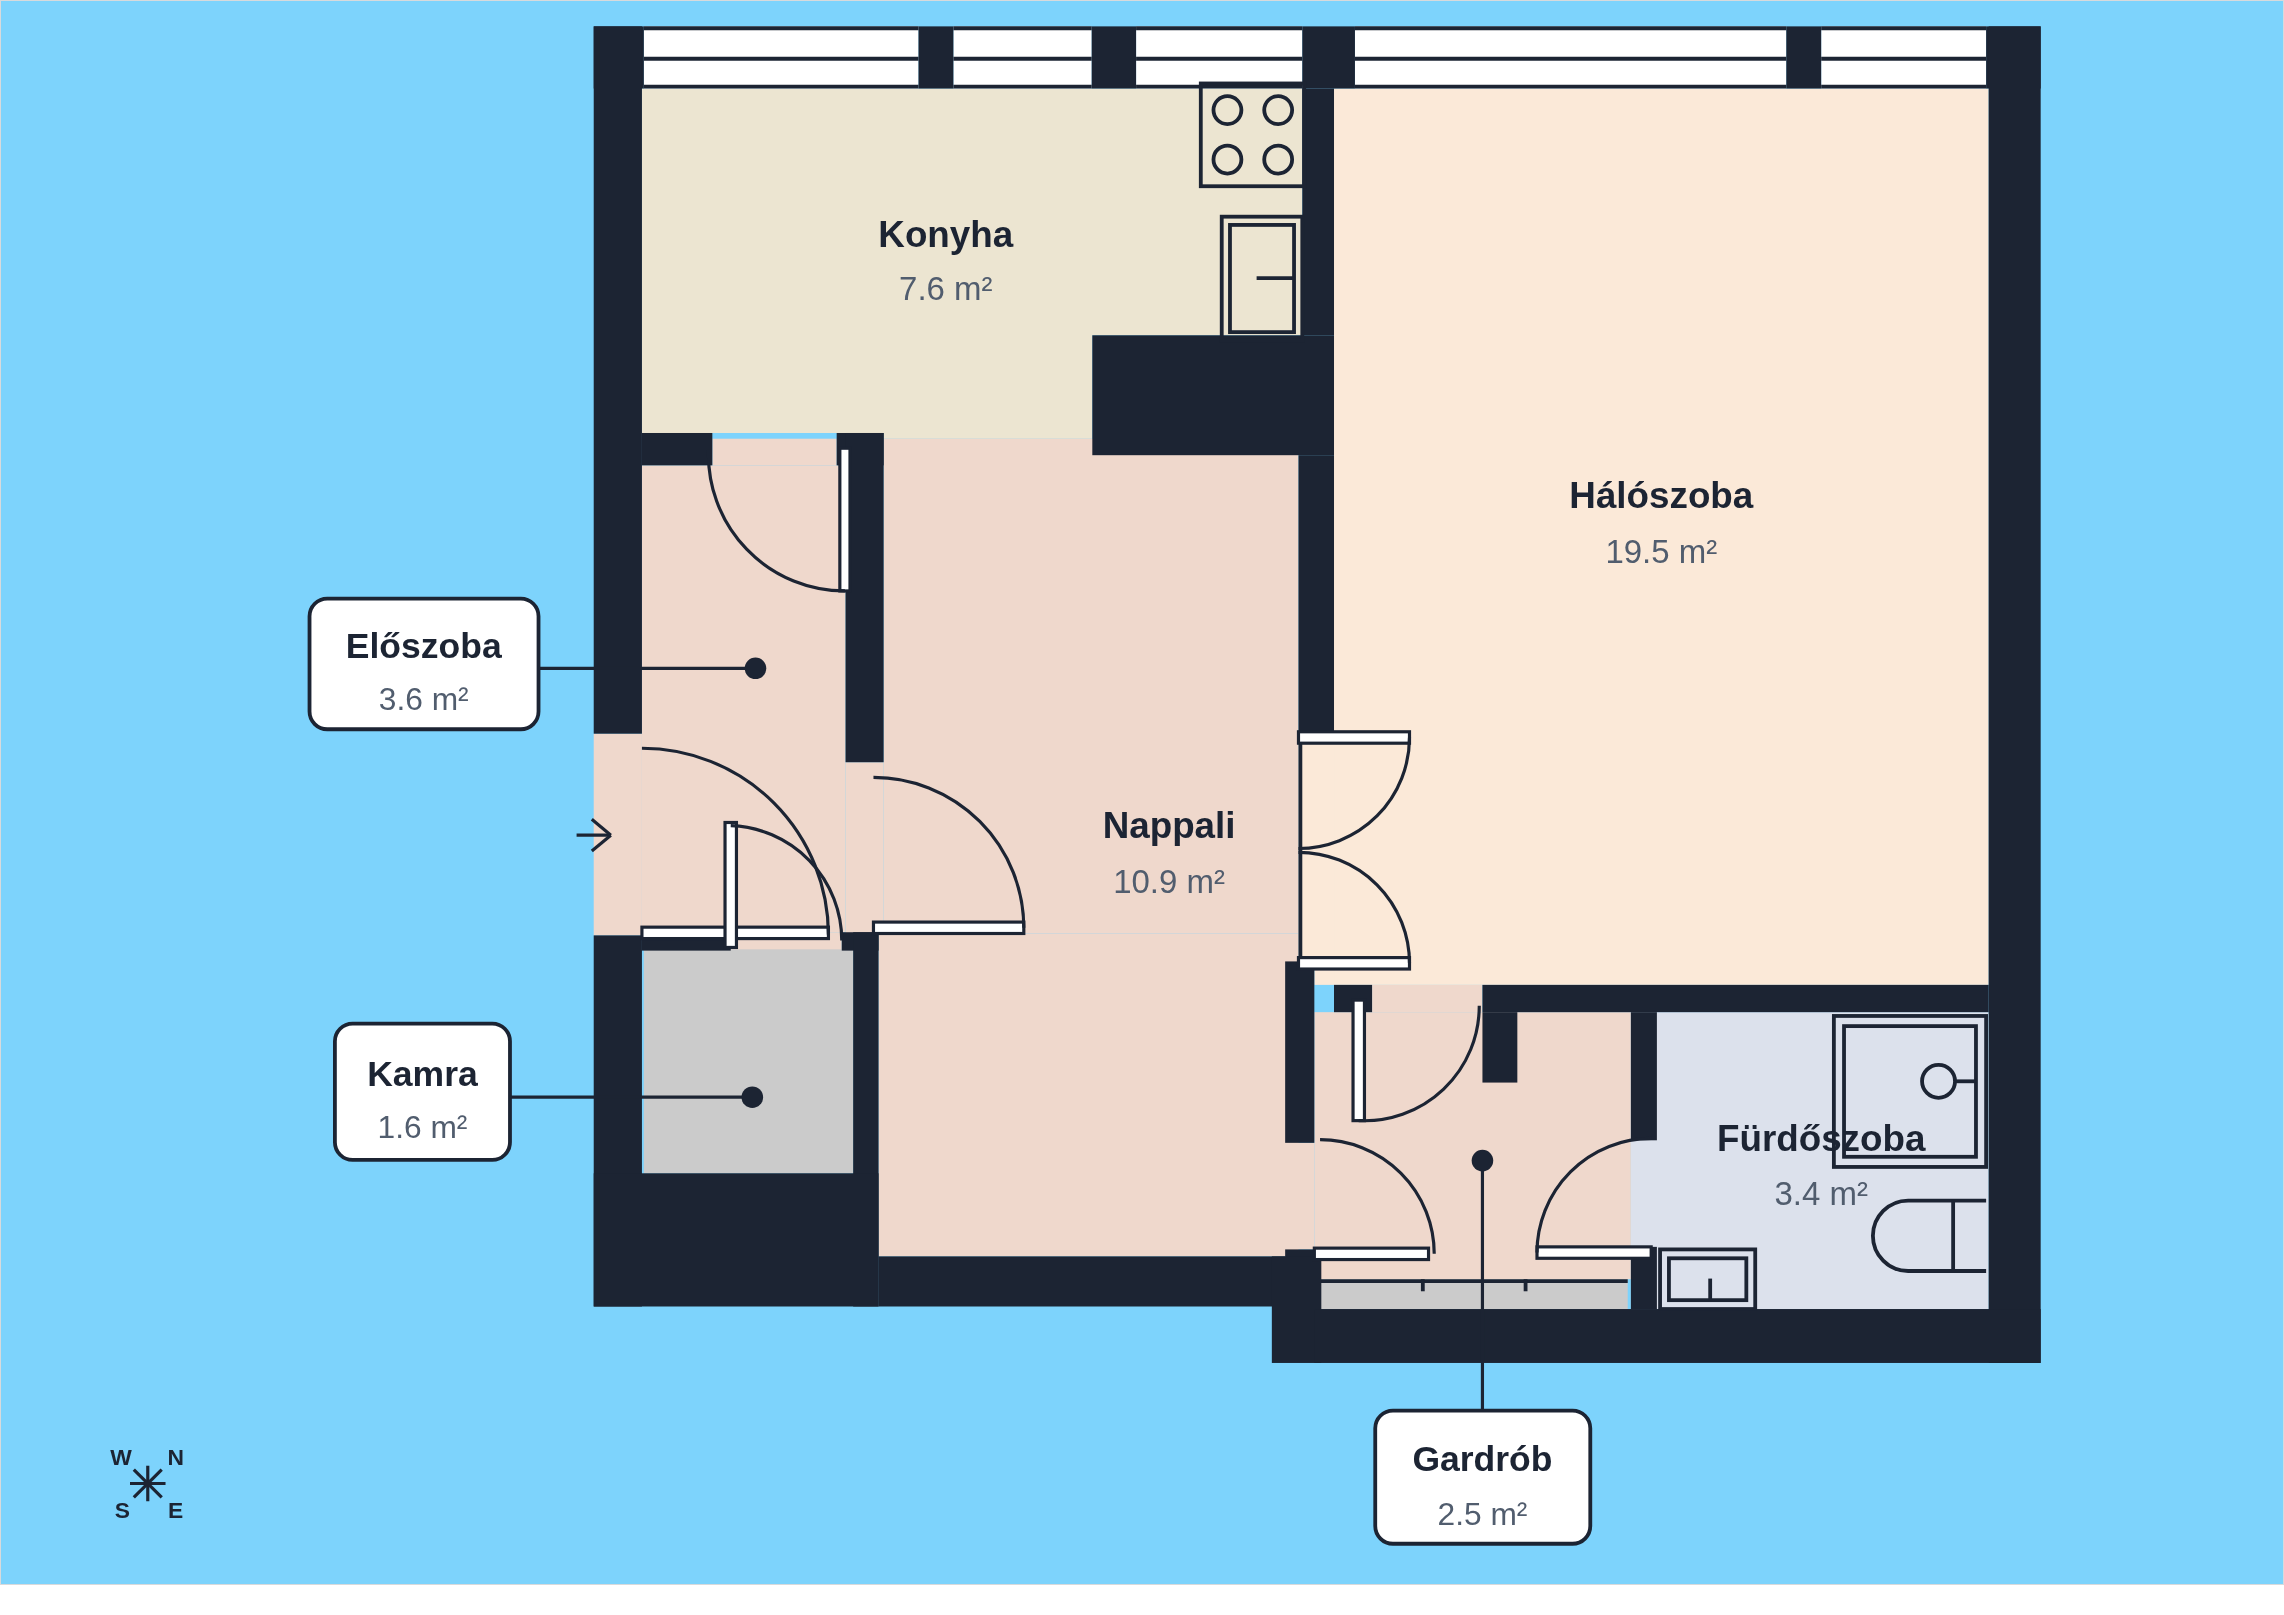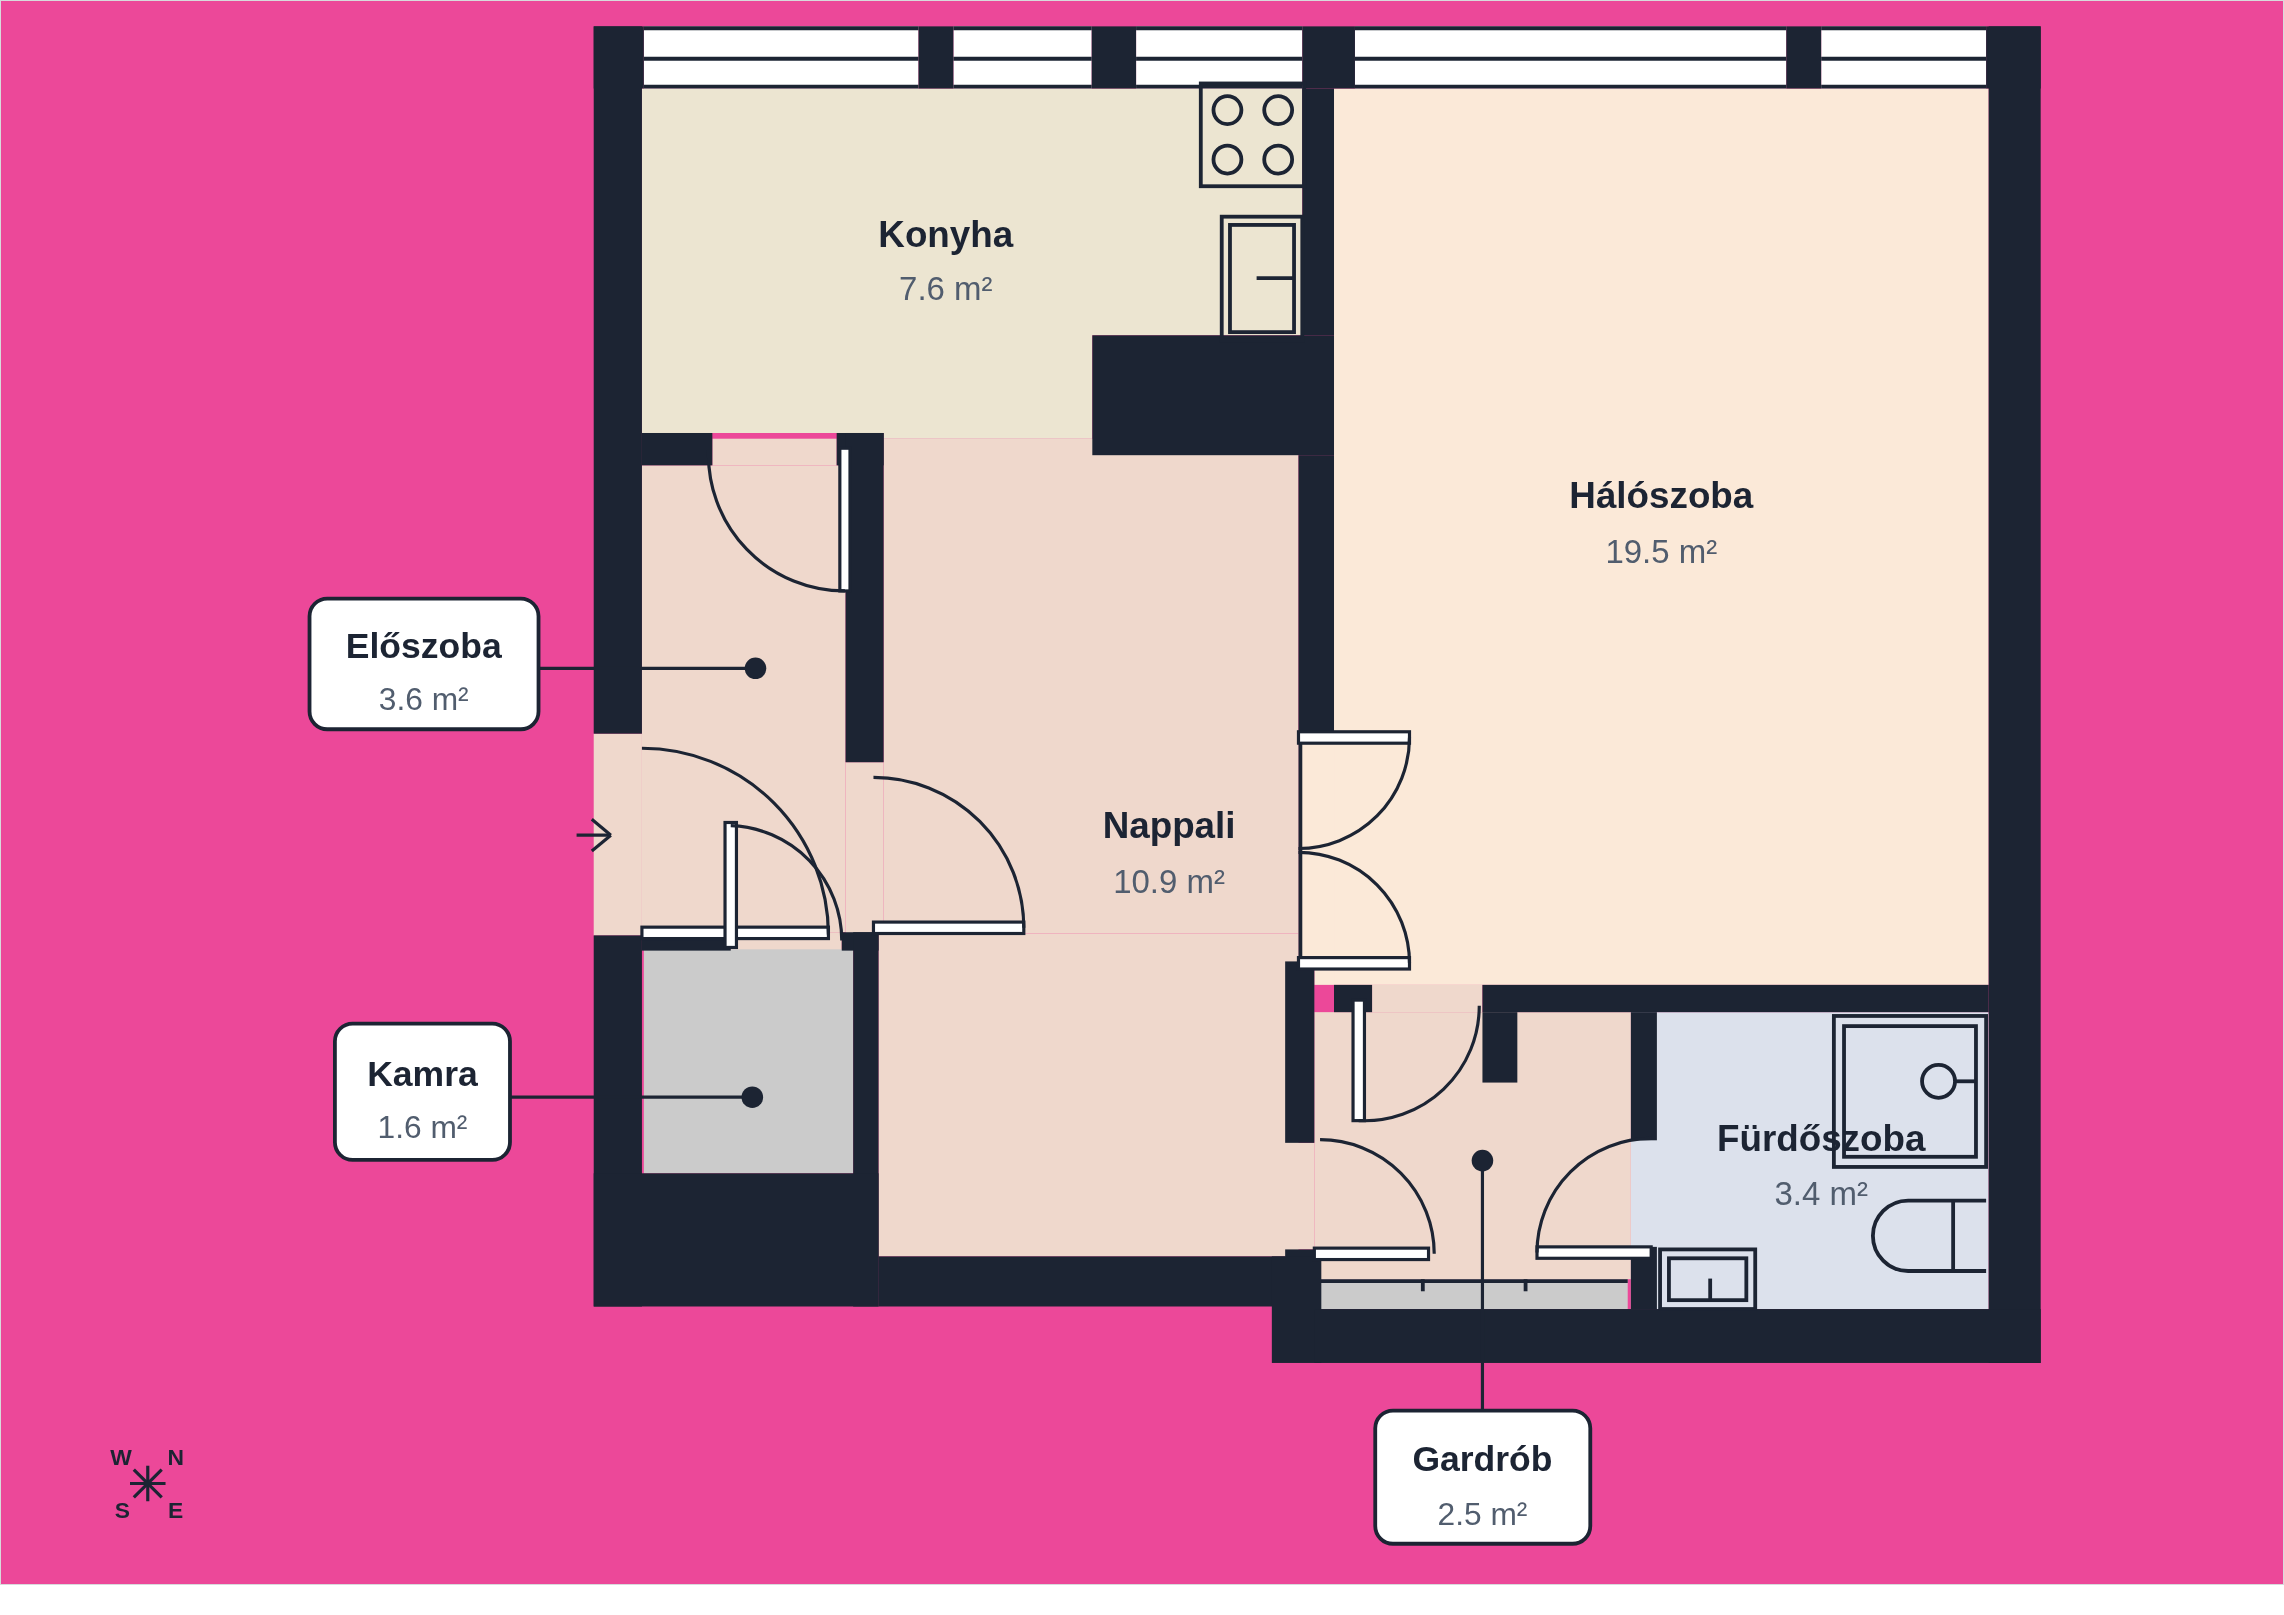--- a/index.html
+++ b/index.html
@@ -1,20 +1,20 @@
 <!DOCTYPE html>
 <html style="--wall: #1c2433; --ink: #1c2433; --muted: #515d6e; --kitchen: #ece5d1; --pink: #efd8cc; --peach: #fbe9d8; --gray: #cbcbcb; --bath: #dce1ec; --page_border: #d8dadc;font-size:10.4px"><head>
 <meta charset="utf-8">
 <style>
   html,body{margin:0;padding:0;background:#ffffff;}
   .page{
     box-sizing:border-box;
     border:1.9px solid #d8dadc;
     width:100%;
-    background:#ec4899;
+    background:#7dd3fc;
     padding-left:44px;
   }
   svg{display:block;width:100%;height:auto;}
   text{font-family:"Liberation Sans",sans-serif;}
   .room-title{font-weight:700;font-size:58px;fill:var(--ink);}
   .room-area{font-size:52px;fill:var(--muted);}
   .callout-title{font-weight:700;font-size:56px;fill:var(--ink);}
   .callout-area{font-size:50px;fill:var(--muted);}
   .compass-letter{font-weight:700;font-size:36px;fill:var(--ink);}
   .wall{fill:var(--wall);}

